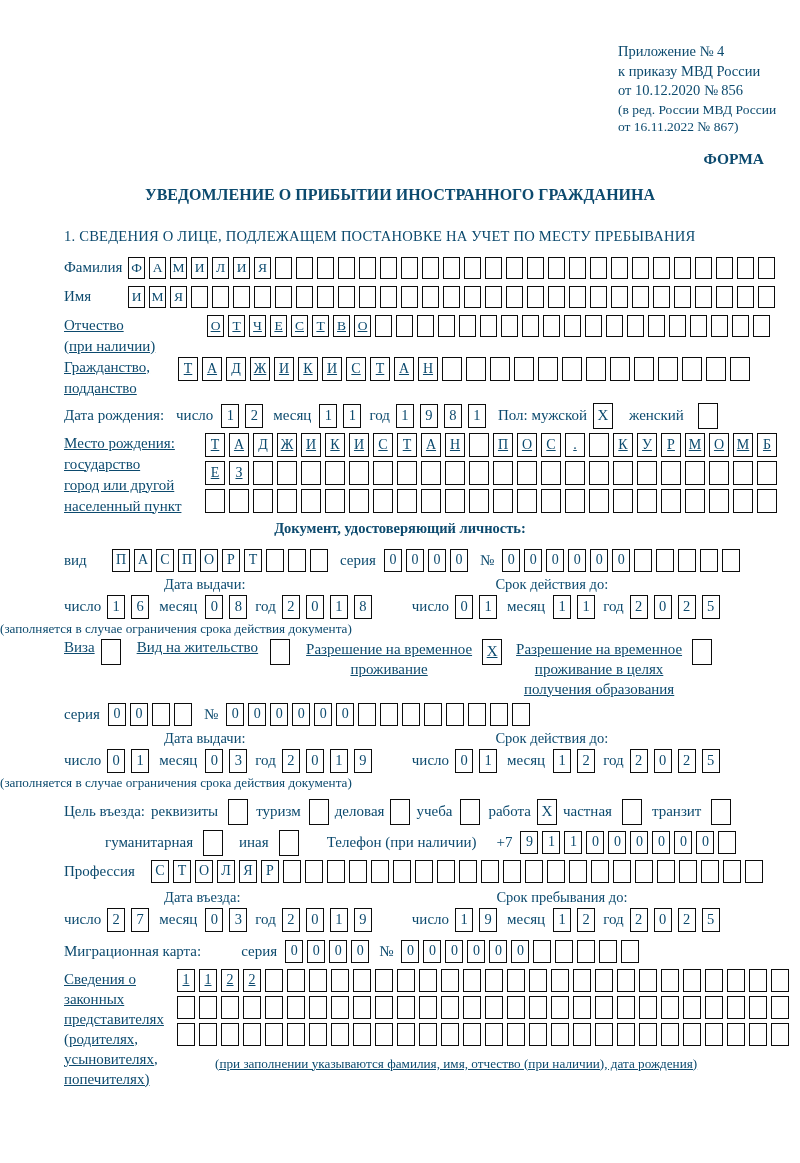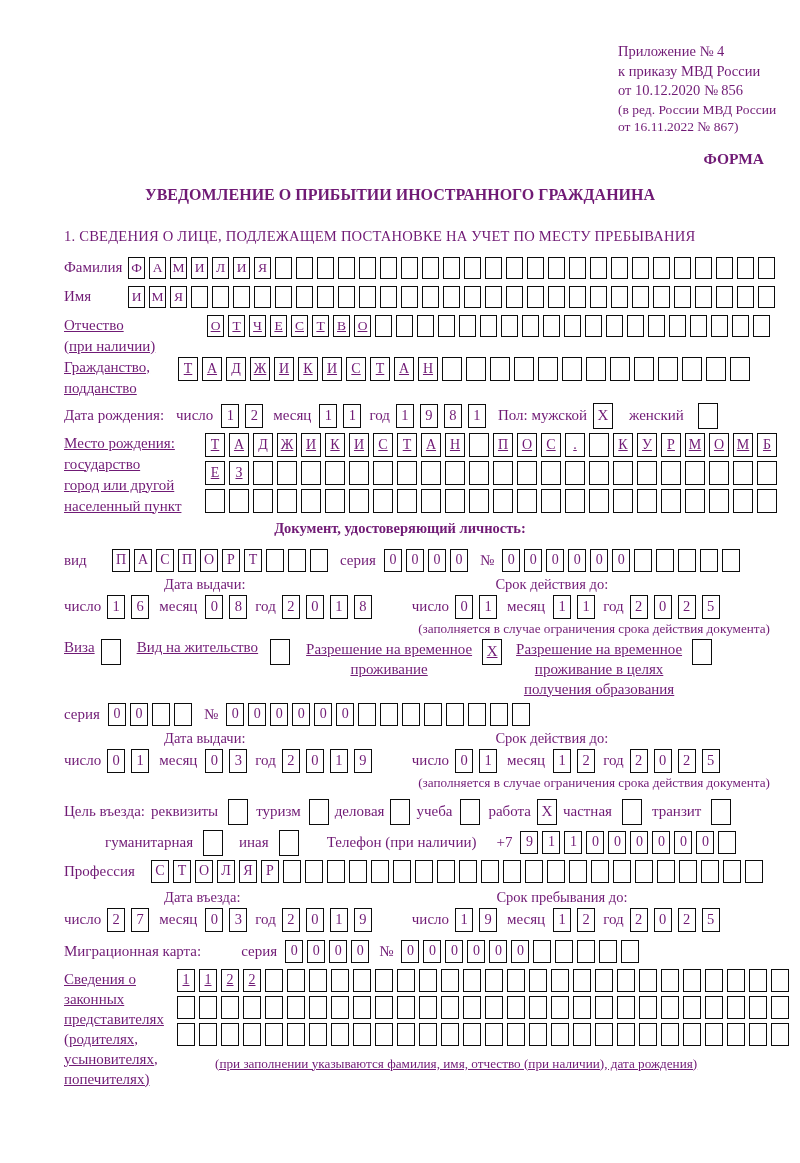--- a/index.html
+++ b/index.html
@@ -1,17 +1,17 @@
 <!DOCTYPE html>
 <html><head>
 <meta charset="utf-8">
 <style>
   html,body{margin:0;padding:0;background:#e8e8e8;}
   .page{position:relative;width:800px;height:1163px;margin:0 auto;background:#ffffff;
-        font-family:"Liberation Serif","DejaVu Serif",serif;color:#701a75;overflow:hidden;}
+        font-family:"Liberation Serif","DejaVu Serif",serif;color:#0c4a6e;overflow:hidden;}
   .hdr{margin:42px 0 0 618px;font-size:14.5px;line-height:19.5px;}
   .hdr .sub{font-size:13.5px;line-height:17.5px;}
   .forma{margin:14px 36px 0 0;text-align:right;font-weight:bold;font-size:15.5px;padding-left:32px;}
   .title{margin-top:16px;text-align:center;font-weight:bold;font-size:16px;line-height:22px;}
   .uline{display:inline-block;width:58px;border-bottom:2px solid #000;margin-left:10px;vertical-align:baseline;}
   .sec1{margin:22px 0 0 64px;font-weight:normal;font-size:14.6px;letter-spacing:.2px;}
 
   .row{display:flex;align-items:center;margin-left:64px;}
   .row.top{align-items:flex-start;text-decoration:underline;}
   .lbl{font-size:15px;flex:0 0 auto;}
@@ -24,21 +24,21 @@
   .c18 .cell{width:18px;height:23px;line-height:20px;font-size:14px;}
   .c20 .cell{width:20px;height:24px;line-height:21px;font-size:14px;}
   .cdt{gap:6px;}
   .cdt .cell{width:18px;height:24px;line-height:21px;font-size:14.5px;}
   .cbox{box-sizing:border-box;display:inline-block;width:20px;height:26px;border:1.8px solid #0c0c0c;
         text-align:center;font-size:15px;line-height:23px;flex:0 0 auto;}
   .stack>.cells{display:flex;}
   .stack .cells + .cells{margin-top:4px;}
   .center-b{margin-top:3px;text-align:center;font-weight:bold;font-size:14.5px;}
   .dates-hdr{display:flex;margin-left:64px;font-size:14.5px;margin-top:4px;}
-  .note{margin:2px 30px 0 0;text-align:right;font-size:13.2px;}
+  .note{margin:2px 30px 0 0;text-align:left;font-size:13.2px;}
   .plain{margin-left:64px;font-size:15px;line-height:24px;}
   .opt{display:inline-block;text-align:center;font-size:15px;line-height:20px;}
   .ml6{margin-left:6px}.ml8{margin-left:8px}.ml10{margin-left:10px}.ml12{margin-left:12px}
   .ml14{margin-left:14px}.ml16{margin-left:16px}.ml20{margin-left:20px}.ml28{margin-left:28px}.ml40{margin-left:40px}
   .repnote{margin-top:10px;margin-left:38px;font-size:13.2px;}
 </style>
 </head>
 <body>
 
 <div class="page">

